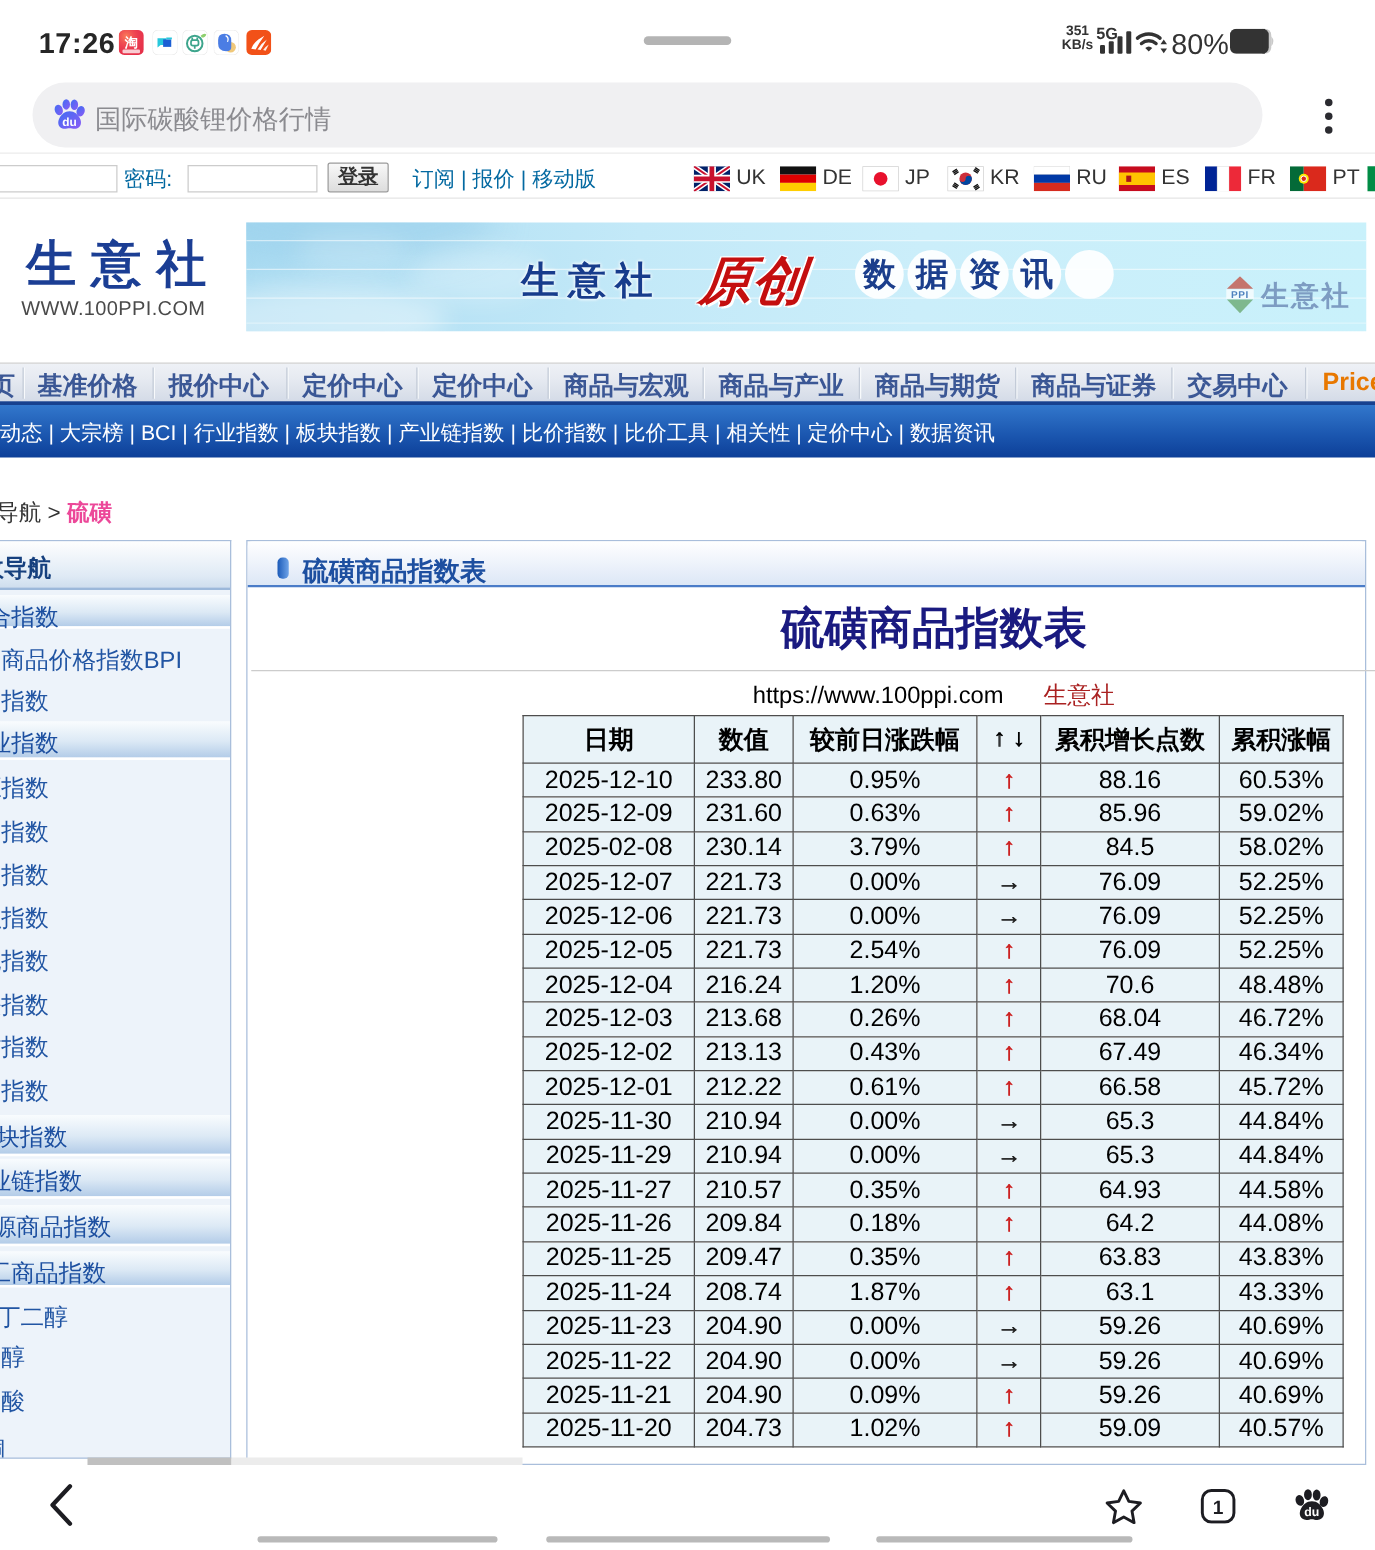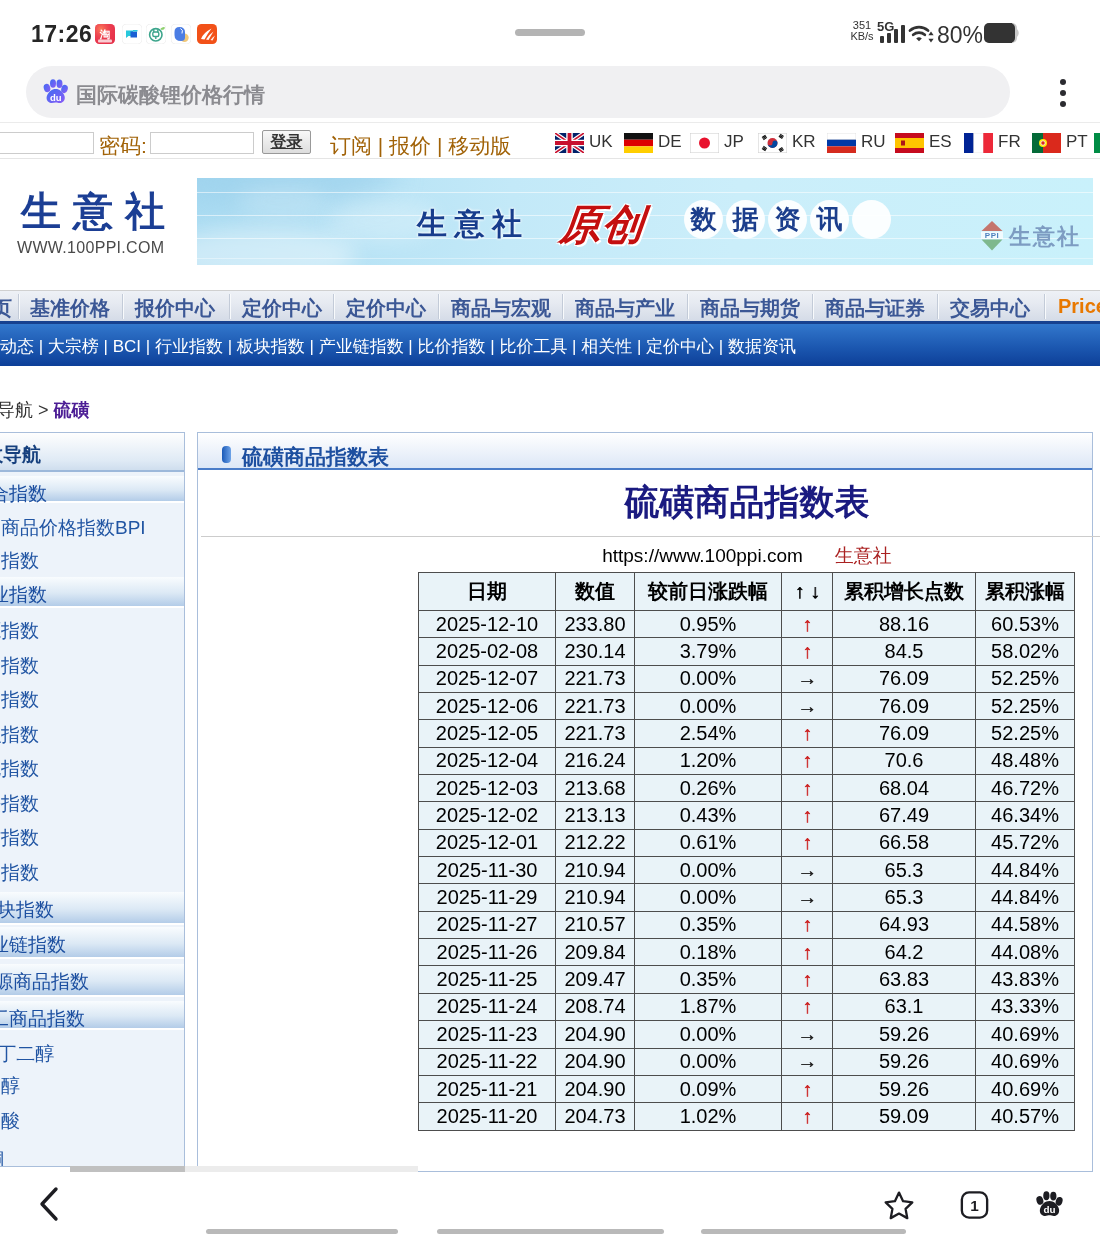--- a/index.html
+++ b/index.html
@@ -4,36 +4,36 @@
 <style>
 * { margin:0; padding:0; box-sizing:border-box; }
 html,body { width:1100px; height:1240px; overflow:hidden; background:#fff;
   font-family:"Liberation Sans", sans-serif; }
 #page { position:relative; width:1100px; height:1240px; overflow:hidden; background:#fff; }
 .abs { position:absolute; }
 
 
 #time { left:31px; top:21px; font-size:23px; font-weight:700; color:#262626; letter-spacing:0.5px;}
 #notch { left:515px; top:29px; width:70px; height:7px; border-radius:4px; background:#b4b4b4; }
-#spd { left:845px; top:20px; width:34px; text-align:center; font-size:11px; font-weight:400; color:#333; line-height:11px;}
+#spd { left:845px; top:20px; width:34px; text-align:center; font-size:11px; font-weight:700; color:#333; line-height:11px;}
 #fiveg { left:877px; top:19px; font-size:13px; font-weight:700; color:#333;}
 .sigbar { background:#333; width:4px; border-radius:1px;}
 #pct { left:937px; top:22px; font-size:23px; font-weight:500; color:#333;}
 
 
 #urlpill { left:26px; top:66px; width:984px; height:52px; border-radius:26px; background:#f0f0f2; }
-#urltext { left:76px; top:81px; font-size:21px; color:#8b8b90;font-weight:bold; }
+#urltext { left:76px; top:81px; font-size:21px; color:#8b8b90; }
 .mdot { left:1060px; width:6px; height:6px; border-radius:50%; background:#2b2b30;}
 
 
 #loginrow { left:0; top:122px; width:1100px; height:37px; background:#fff; border-top:1px solid #ebebeb; border-bottom:1px solid #e5e5e5;}
 .inp { position:absolute; top:9px; height:22px; background:#fff; border:1px solid #ccc; }
 #btnlogin { position:absolute; left:262px; top:7px; width:49px; height:24px; border:1px solid #999; border-radius:2px;
   background:linear-gradient(#f8f8f8,#ddd); font-size:16px; color:#333; text-align:center; line-height:22px; font-weight:700; text-decoration:underline;}
-.lgtxt { position:absolute; top:9px; font-size:21px; color:#a16207; }
+.lgtxt { position:absolute; top:9px; font-size:17px; color:#0369a1; }
 .flag { position:absolute; top:10px; width:29px; height:20px; }
 .flbl { position:absolute; top:9px; font-size:17px; color:#333;}
 
 
 #logozh { left:21px; top:184px; font-size:40px; font-weight:700; color:#1b3e94; letter-spacing:12px; font-family:"Liberation Sans",sans-serif;}
 #logourl { left:17px; top:239px; font-size:16px; color:#4a4a4a; letter-spacing:0.3px;}
 #banner { left:197px; top:178px; width:896px; height:87px; overflow:hidden;
   background:linear-gradient(95deg,#abdcf2 0%,#c3e9f8 35%,#cbeefa 60%,#c9f1fb 100%); }
 .bcloud { position:absolute; border-radius:50%; filter:blur(10px); background:rgba(255,255,255,.4);}
 .bstreak { position:absolute; height:1px; background:rgba(255,255,255,.55); width:100%; }
@@ -52,21 +52,21 @@
 #mainnav .ni { position:absolute; top:4px; font-size:20px; font-weight:700; color:#3b5795; }
 #mainnav .nsep { position:absolute; top:3px; width:1px; height:25px; background:#c3cbd8; box-shadow:1px 0 0 #f8fafc;}
 #navline { left:0; top:321px; width:1100px; height:3px; background:#17418f;}
 
 
 #bluebar { left:0; top:324px; width:1100px; height:42px; background:linear-gradient(#3277cc,#1a55ae 60%,#0d3f98);}
 #bluebar span { position:absolute; top:10.5px; font-size:17px; color:#fff; white-space:pre;}
 
 
 #crumb { left:-3px; top:398px; font-size:18px; color:#333;}
-#crumb b { color:#4c1d95; }
+#crumb b { color:#ec4899; }
 
 
 #sidebar { left:-2px; top:432px; width:187px; height:735px; border:1px solid #a9bedb; border-left:none; background:#edf3fa; overflow:hidden;}
 #sbhead { position:absolute; left:0; top:0; width:187px; height:39px;
   background:linear-gradient(#fefefe,#dfeaf5 75%,#cfdeee); border-bottom:2px solid #9cb8da;}
 #sbhead span { position:absolute; left:-14px; top:9px; font-size:19px; font-weight:700; color:#16407e; white-space:pre;}
 .sbsec { position:absolute; left:0; width:187px;
   background:linear-gradient(#f9fcfe,#dce9f5 55%,#b3cce8); border-bottom:2px solid #fff;}
 .sbsec span { position:absolute; top:5px; font-size:19px; color:#1c4fa0; white-space:pre;}
 .sbitem-t { position:absolute; font-size:19px; color:#2155a3; white-space:pre;}
@@ -378,20 +378,28 @@
         </tr>
     <tr>
           <td>2025-12-10</td>
           <td>233.80</td>
           <td>0.95%</td>
           <td class="up">↑</td>
           <td>88.16</td>
           <td>60.53%</td>
         </tr>
     <tr>
+          <td>2025-12-09</td>
+          <td>231.60</td>
+          <td>0.63%</td>
+          <td class="up">↑</td>
+          <td>85.96</td>
+          <td>59.02%</td>
+        </tr>
+    <tr>
           <td>2025-02-08</td>
           <td>230.14</td>
           <td>3.79%</td>
           <td class="up">↑</td>
           <td>84.5</td>
           <td>58.02%</td>
         </tr>
     <tr>
           <td>2025-12-07</td>
           <td>221.73</td>

